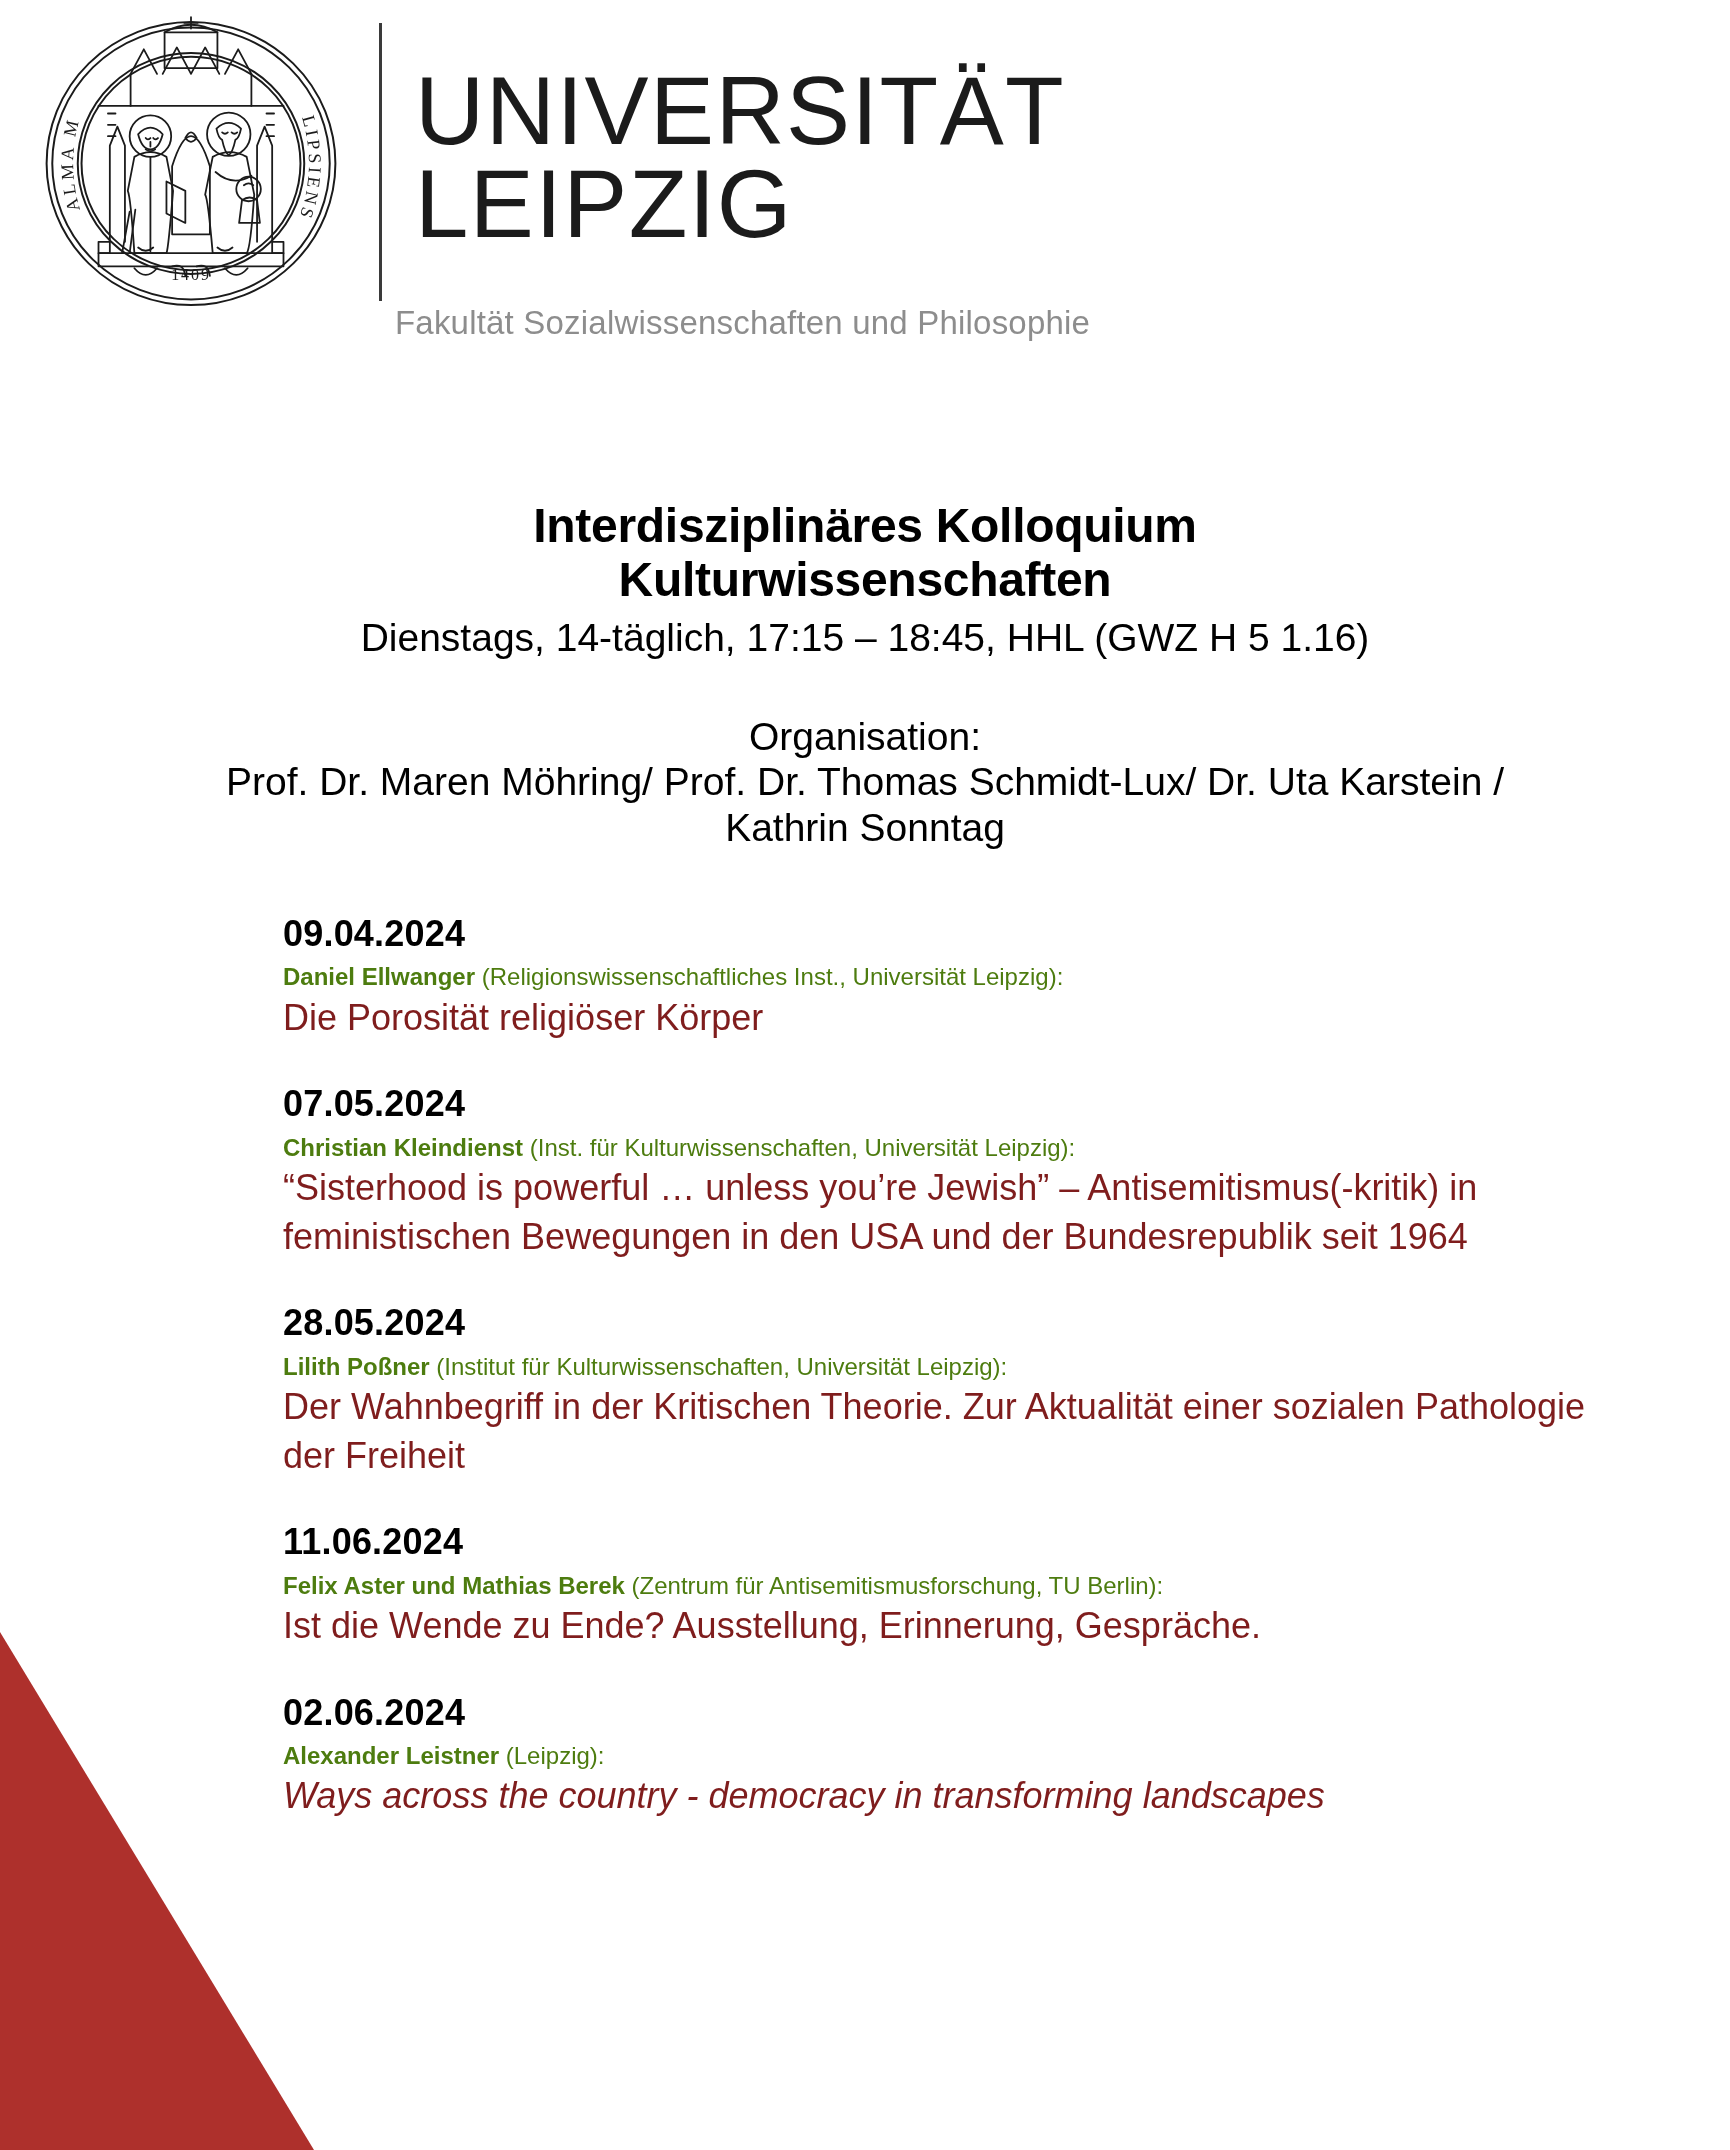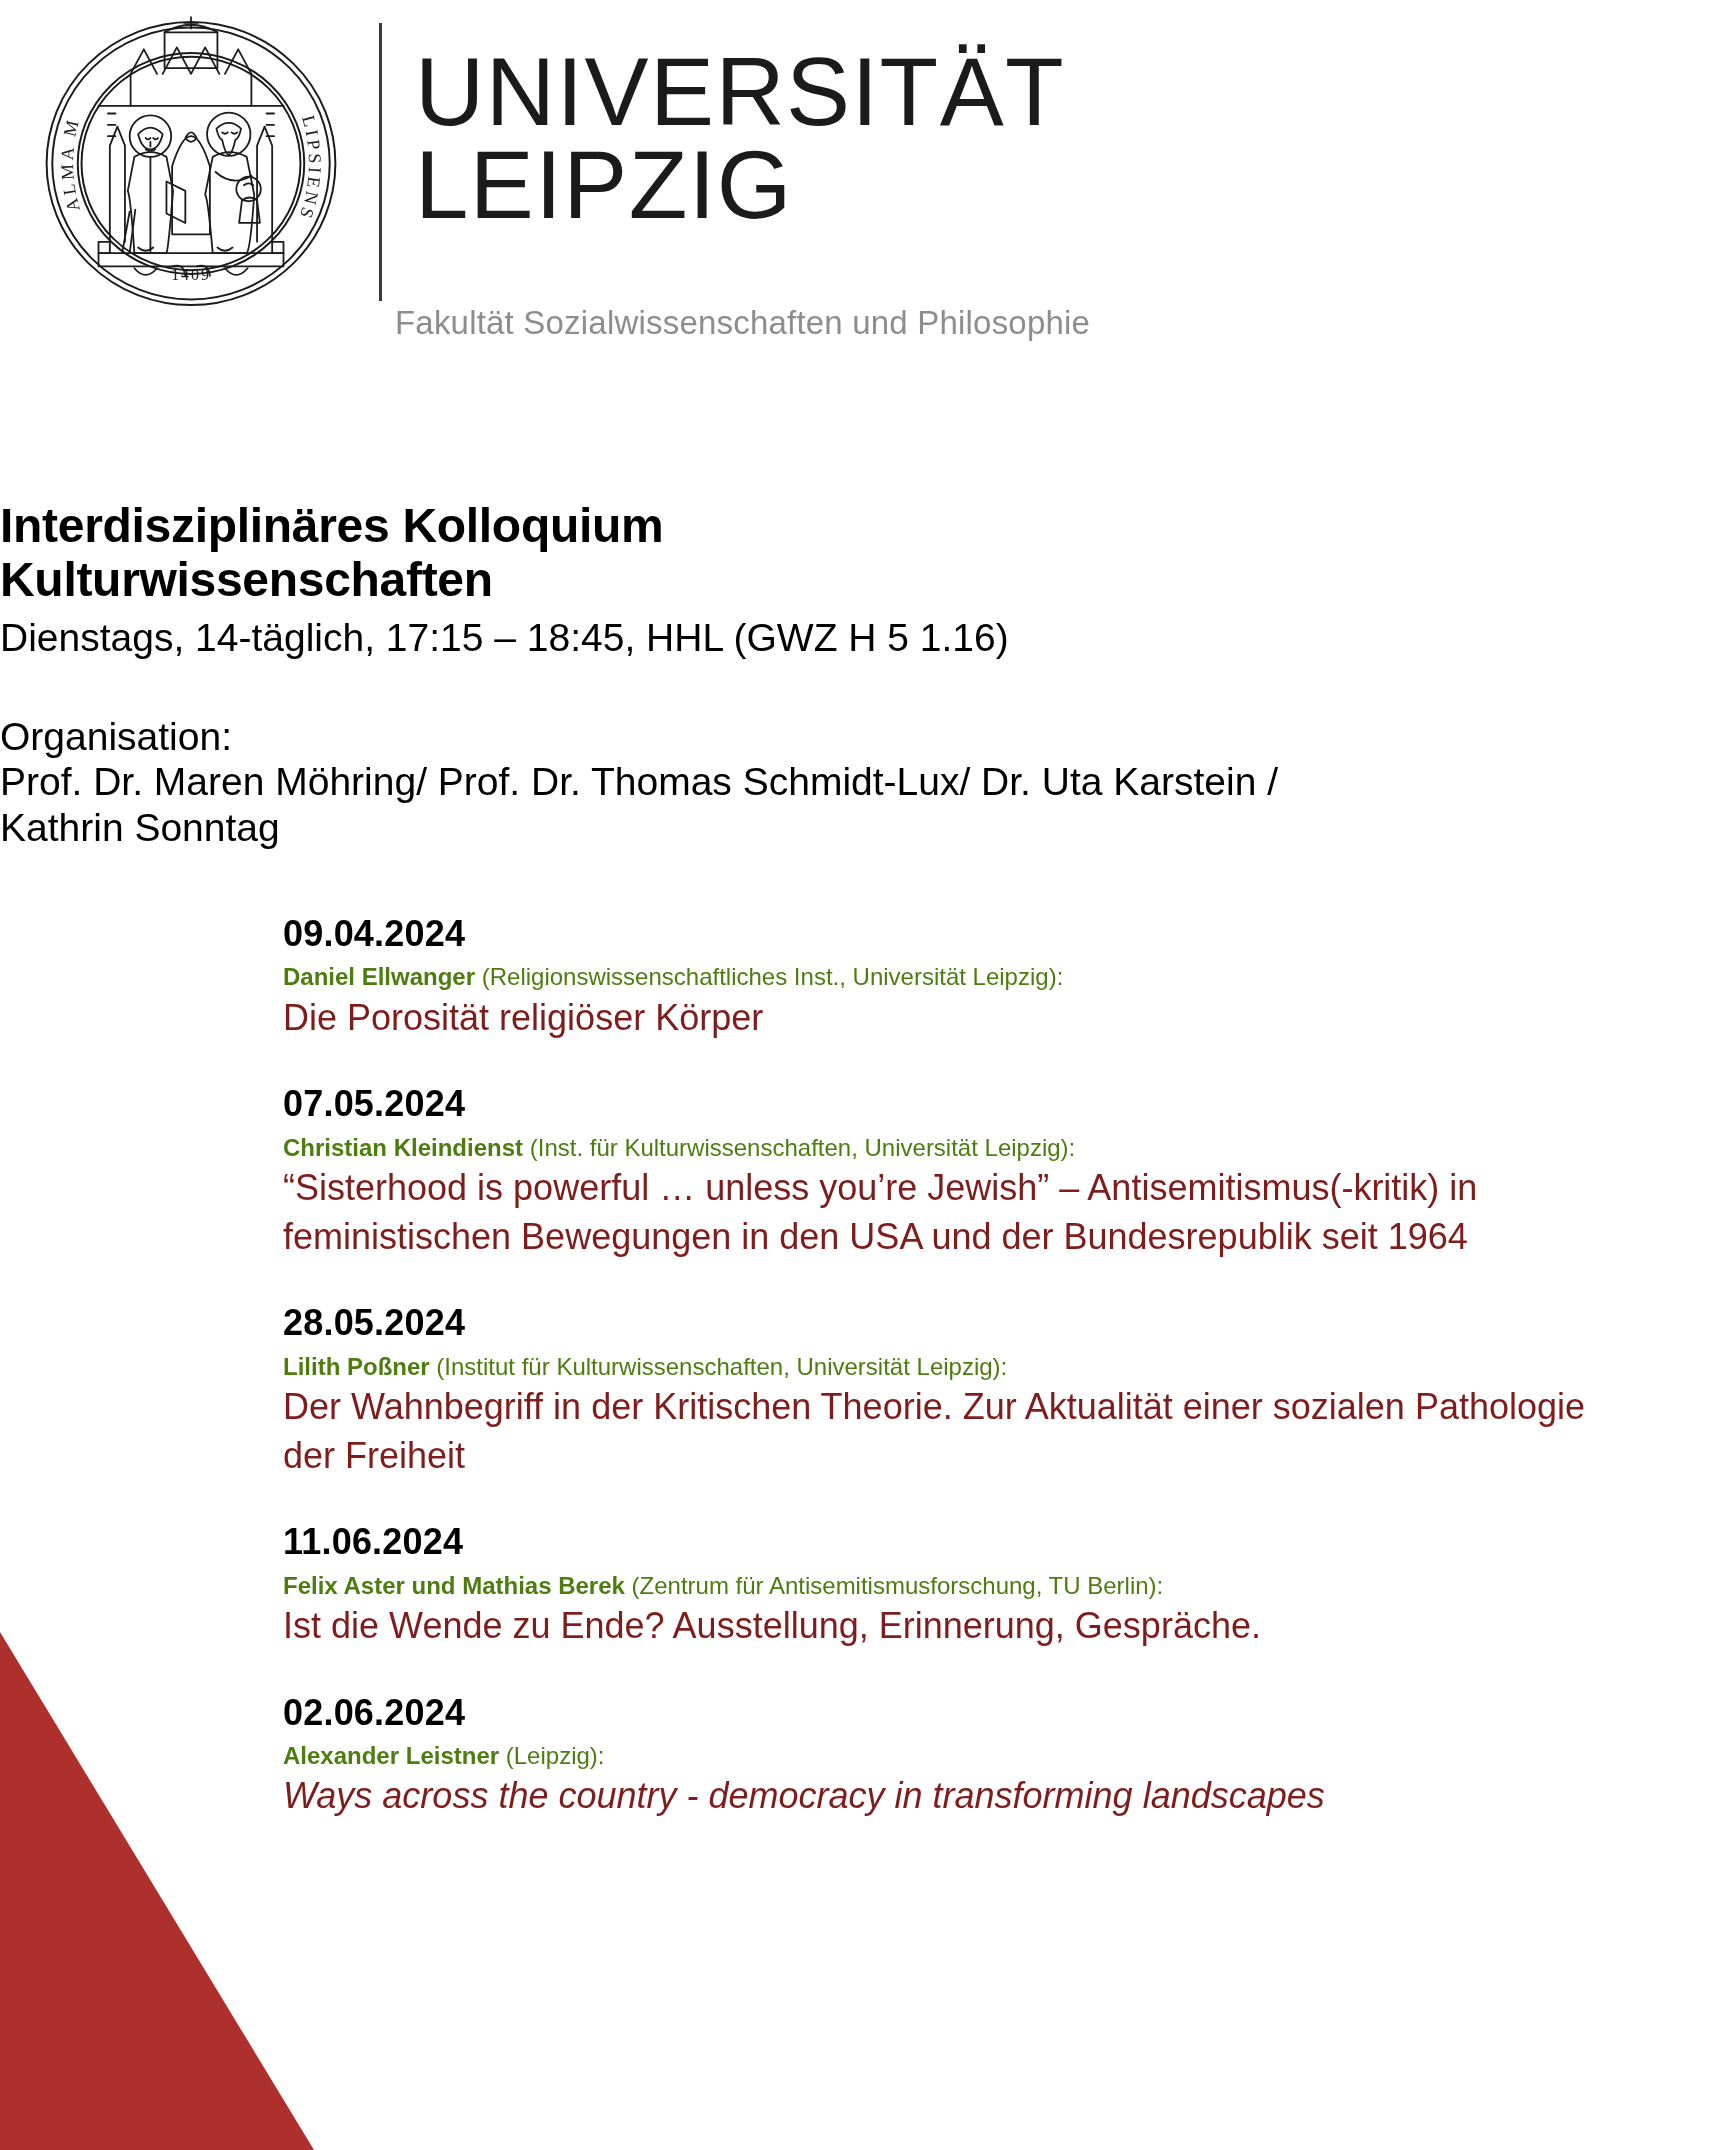--- a/index.html
+++ b/index.html
@@ -52,21 +52,21 @@
     left: 379px;
     top: 23px;
     width: 2.9px;
     height: 278px;
     background: #3a3a3a;
   }
 
   .wordmark {
     position: absolute;
     left: 415px;
-    top: 45px;
+    top: 64px;
     font-family: "Liberation Sans", sans-serif;
     font-size: 96px;
     line-height: 0.97;
     letter-spacing: 1.4px;
     font-weight: 400;
     color: #1b1b1b;
     white-space: pre-line;
   }
 
   .faculty-line {
@@ -80,21 +80,21 @@
   }
   .faculty-line.l1 { top: 304px; }
   .faculty-line.l2 { top: 369px; }
 
   
   .title-block {
     position: absolute;
     left: 0;
     top: 499px;
     width: 1730px;
-    text-align: left;
+    text-align: center;
     z-index: 2;
   }
   .colloquium-title {
     font-size: 48px;
     font-weight: 700;
     line-height: 1.13;
     color: #000000;
     letter-spacing: -0.3px;
     white-space: pre-line;
   }

